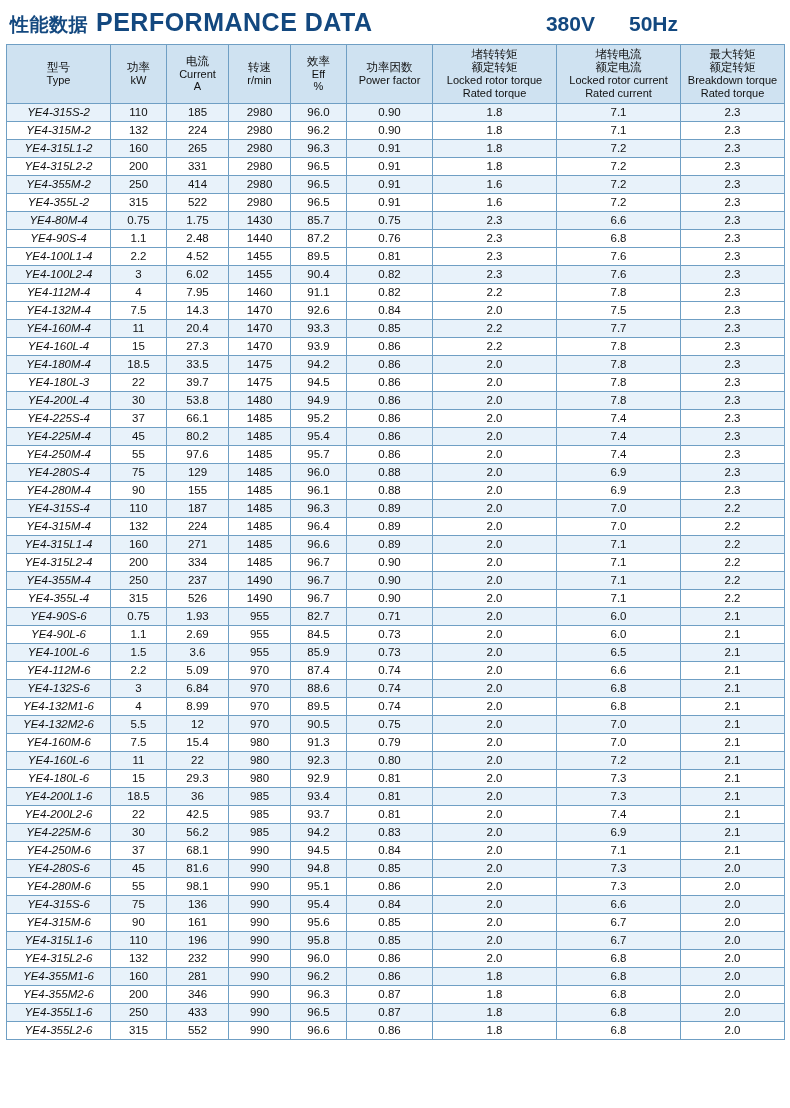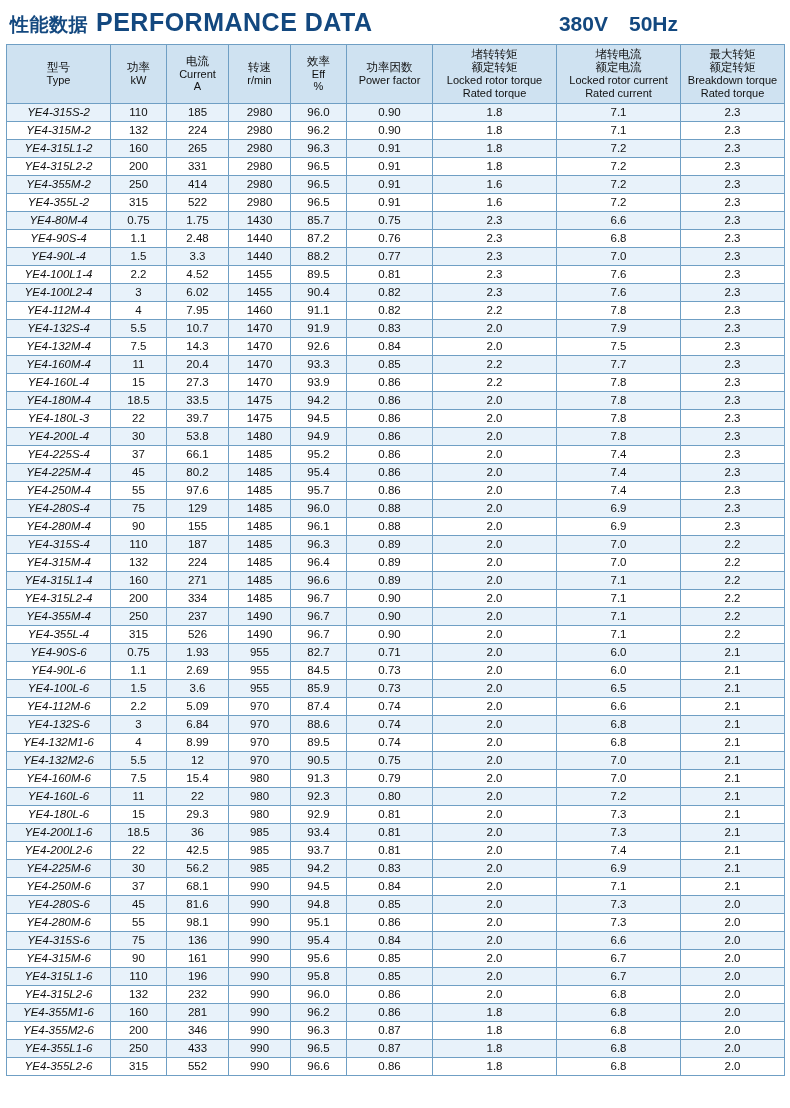--- a/index.html
+++ b/index.html
@@ -38,21 +38,21 @@
   .title-en {
     font-size: 25px;
     font-weight: bold;
     color: #13487f;
     letter-spacing: 0.5px;
     text-align: right;
   }
   .header-right {
     display: flex;
     align-items: baseline;
-    gap: 21px;
+    gap: 34px;
     white-space: nowrap;
     padding-right: 6px;
   }
   .voltage, .frequency {
     font-size: 21px;
     font-weight: bold;
     color: #13487f;
   }
   table.perf {
     border-collapse: collapse;
@@ -265,31 +265,20 @@
           <td class="type">YE4-90S-4</td>
           <td>1.1</td>
           <td>2.48</td>
           <td>1440</td>
           <td>87.2</td>
           <td>0.76</td>
           <td>2.3</td>
           <td>6.8</td>
           <td>2.3</td>
         </tr>
-        <tr class="odd">
-          <td class="type">YE4-90L-4</td>
-          <td>1.5</td>
-          <td>3.3</td>
-          <td>1440</td>
-          <td>88.2</td>
-          <td>0.77</td>
-          <td>2.3</td>
-          <td>7.0</td>
-          <td>2.3</td>
-        </tr>
         <tr class="even">
           <td class="type">YE4-100L1-4</td>
           <td>2.2</td>
           <td>4.52</td>
           <td>1455</td>
           <td>89.5</td>
           <td>0.81</td>
           <td>2.3</td>
           <td>7.6</td>
           <td>2.3</td>
@@ -309,31 +298,20 @@
           <td class="type">YE4-112M-4</td>
           <td>4</td>
           <td>7.95</td>
           <td>1460</td>
           <td>91.1</td>
           <td>0.82</td>
           <td>2.2</td>
           <td>7.8</td>
           <td>2.3</td>
         </tr>
-        <tr class="odd">
-          <td class="type">YE4-132S-4</td>
-          <td>5.5</td>
-          <td>10.7</td>
-          <td>1470</td>
-          <td>91.9</td>
-          <td>0.83</td>
-          <td>2.0</td>
-          <td>7.9</td>
-          <td>2.3</td>
-        </tr>
         <tr class="even">
           <td class="type">YE4-132M-4</td>
           <td>7.5</td>
           <td>14.3</td>
           <td>1470</td>
           <td>92.6</td>
           <td>0.84</td>
           <td>2.0</td>
           <td>7.5</td>
           <td>2.3</td>

